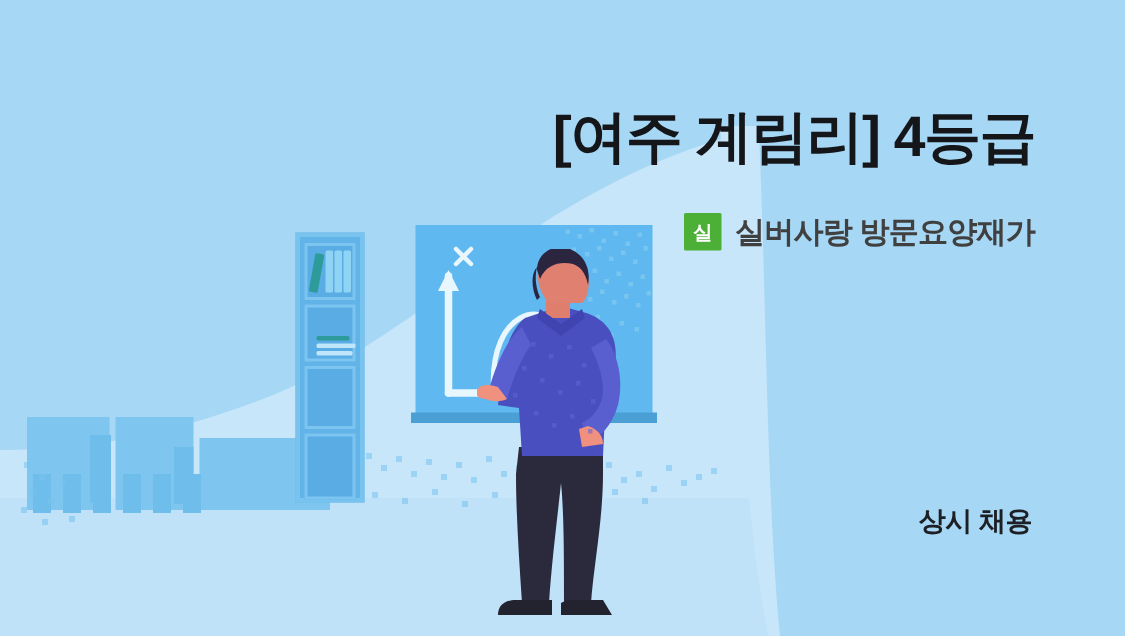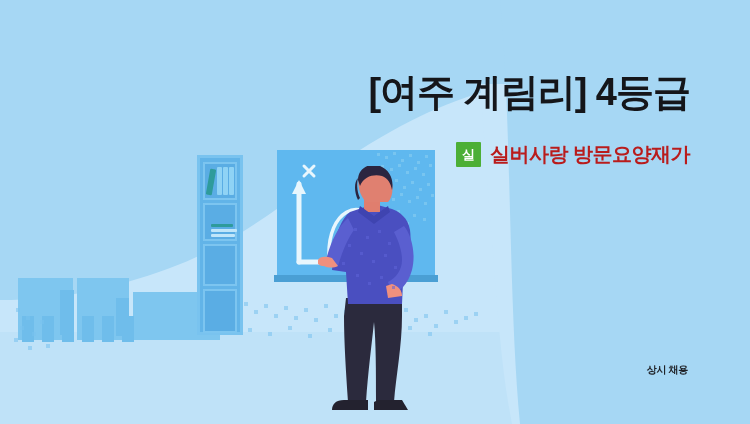--- a/index.html
+++ b/index.html
@@ -57,24 +57,24 @@
   }
   .subline{
     position:absolute;right:60px;top:141px;
     display:flex;align-items:center;gap:9px;white-space:nowrap;
   }
   .badge{
     width:25px;height:25px;background:#4caf36;color:#ffffff;
     font-size:13px;font-weight:bold;display:flex;align-items:center;
     justify-content:center;flex:0 0 auto;border-radius:1px;
   }
-  .company{font-size:20px;font-weight:bold;color:#b91c1c;letter-spacing:-.5px;}
+  .company{font-size:20px;font-weight:bold;color:#404040;letter-spacing:-.5px;}
   .hiring{
     position:absolute;right:62px;top:335px;
-    font-size:10px;font-weight:bold;color:#1d1f24;letter-spacing:-.3px;margin-top:28px;
+    font-size:18px;font-weight:bold;color:#1d1f24;letter-spacing:-.3px;
   }
 </style>
 </head>
 <body>
 
 <div id="stage">
 
   <div class="bg-sky"></div>
 
   <svg class="bg-curve" viewBox="0 0 560 424" preserveAspectRatio="none">

